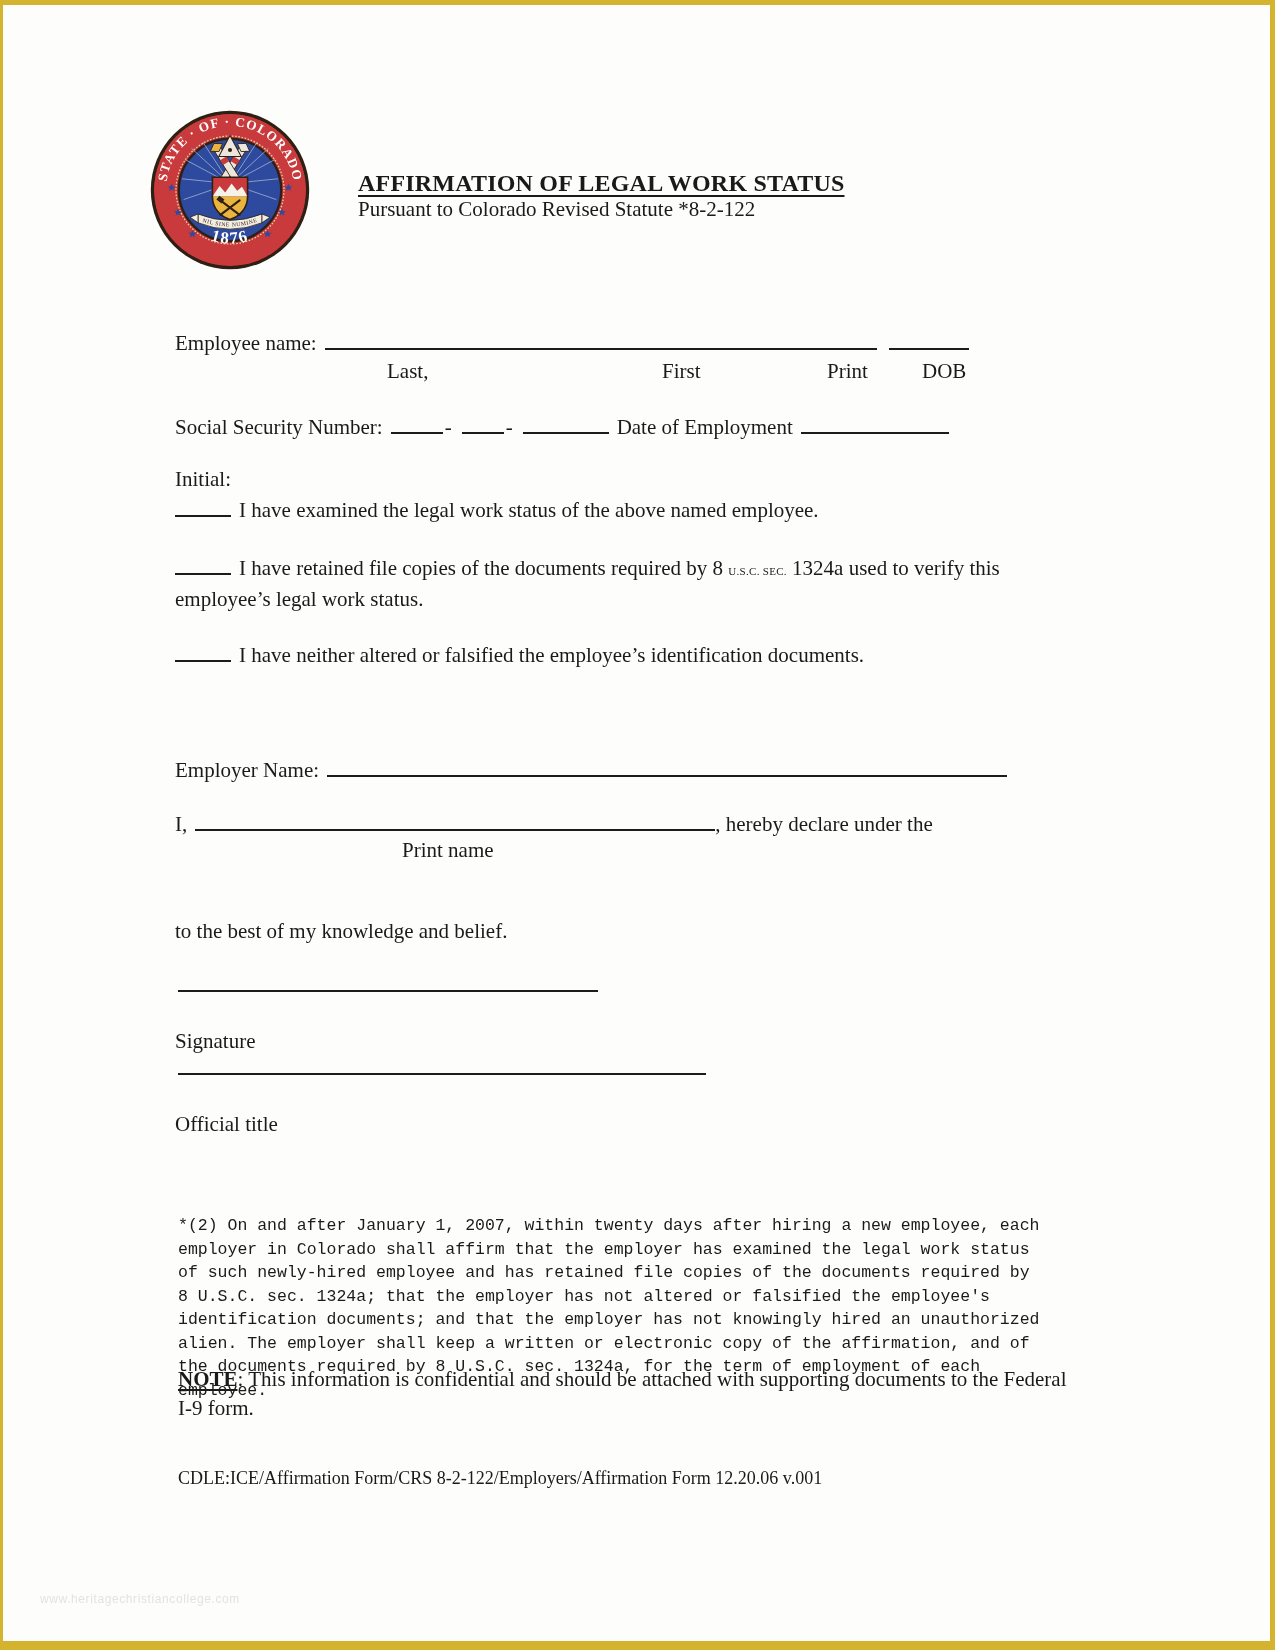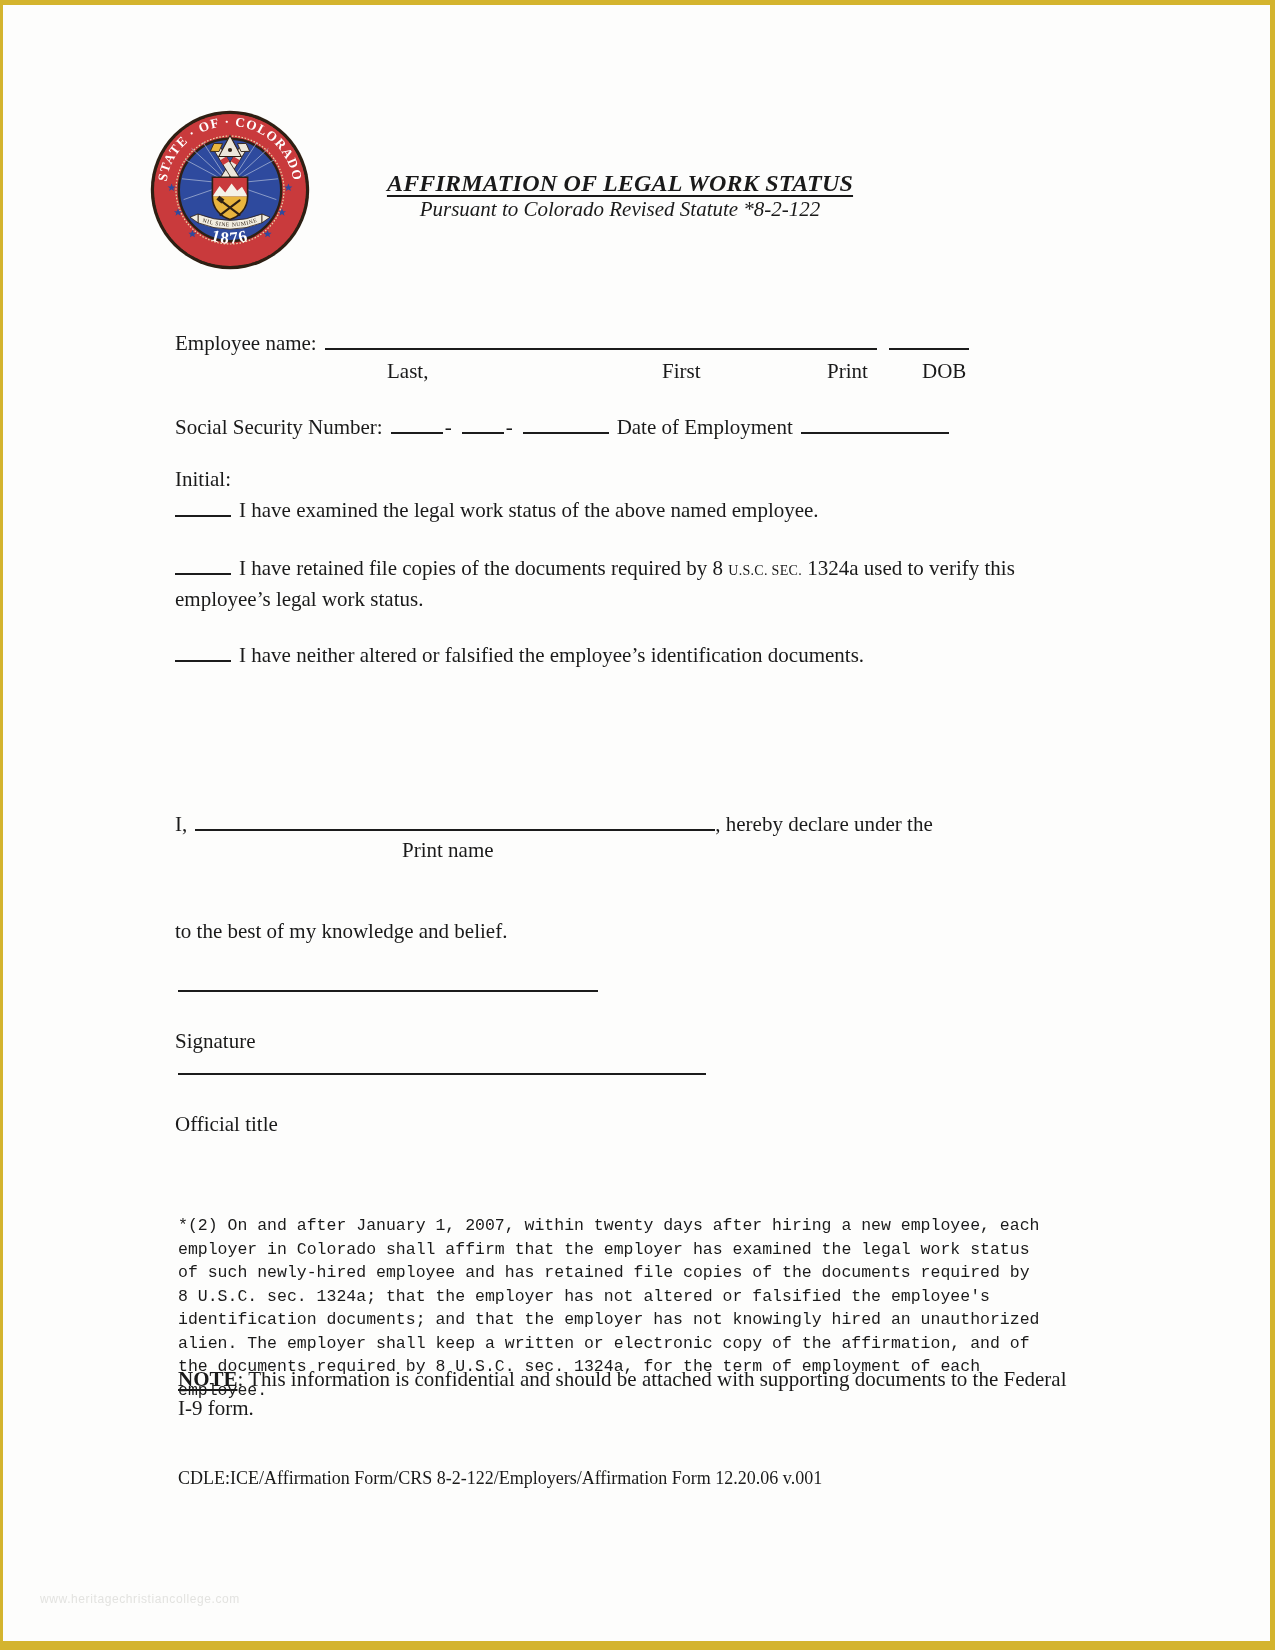--- a/index.html
+++ b/index.html
@@ -20,21 +20,21 @@
     box-sizing:border-box;
   }
   .page{
     position:absolute;inset:0;
     background:#fdfdfc;
   }
   .seal{
     position:absolute;left:150px;top:110px;width:160px;height:160px;
   }
   .title-block{
-    position:absolute;left:358px;top:170px;width:524px;text-align:center;font-style:italic;
+    position:absolute;left:358px;top:170px;width:524px;text-align:left;
   }
   .doc-title{
     font-size:24px;font-weight:bold;
     text-decoration:underline;
     text-decoration-thickness:2px;
     text-underline-offset:4px;
     letter-spacing:.2px;
     white-space:nowrap;
   }
   .doc-subtitle{
@@ -46,21 +46,21 @@
   }
   .blank{
     display:inline-block;
     border-bottom:2px solid #1c1c1c;
     height:1.0em;
     vertical-align:baseline;
     margin:0 8px 0 8px;
   }
   .blank.tight{margin-right:0;}
   .sublabel{position:absolute;top:0;font-size:21px;}
-  .smallcaps{font-size:14px;letter-spacing:.3px;}
+  .smallcaps{font-size:11px;letter-spacing:.3px;}
   .rule{
     position:absolute;left:178px;height:16px;
     border-bottom:2px solid #1c1c1c;
   }
   .finetext{
     position:absolute;left:178px;width:866px;
     font-size:16.5px;line-height:23.5px;font-family:Liberation Mono, monospace;
   }
   .note{
     position:absolute;left:178px;width:905px;
@@ -211,20 +211,23 @@
 
   <div class="line" style="top:524px;width:880px">
     <span class="blank" style="width:56px;margin-left:0"></span><span>I have retained file copies of the documents required by 8 </span><span class="smallcaps">U.S.C. SEC.</span><span> 1324a used to verify this employee’s legal work status.</span>
   </div>
 
   <div class="line" style="top:611px">
     <span class="blank" style="width:56px;margin-left:0"></span><span>I have neither altered or falsified the employee’s identification documents.</span>
   </div>
 
 
+  <div class="line" style="top:726px">
+    <span>Employer Name:</span><span class="blank" style="width:680px"></span>
+  </div>
 
   <div class="line" style="top:780px">
     <span>I,</span><span class="blank tight" style="width:520px"></span><span>, hereby declare under the</span>
   </div>
   <div class="line" style="top:808px;height:28px">
     <span class="sublabel" style="left:227px">Print name</span>
   </div>
   <div class="line" style="top:889px">
     <span>to the best of my knowledge and belief.</span>
   </div>

